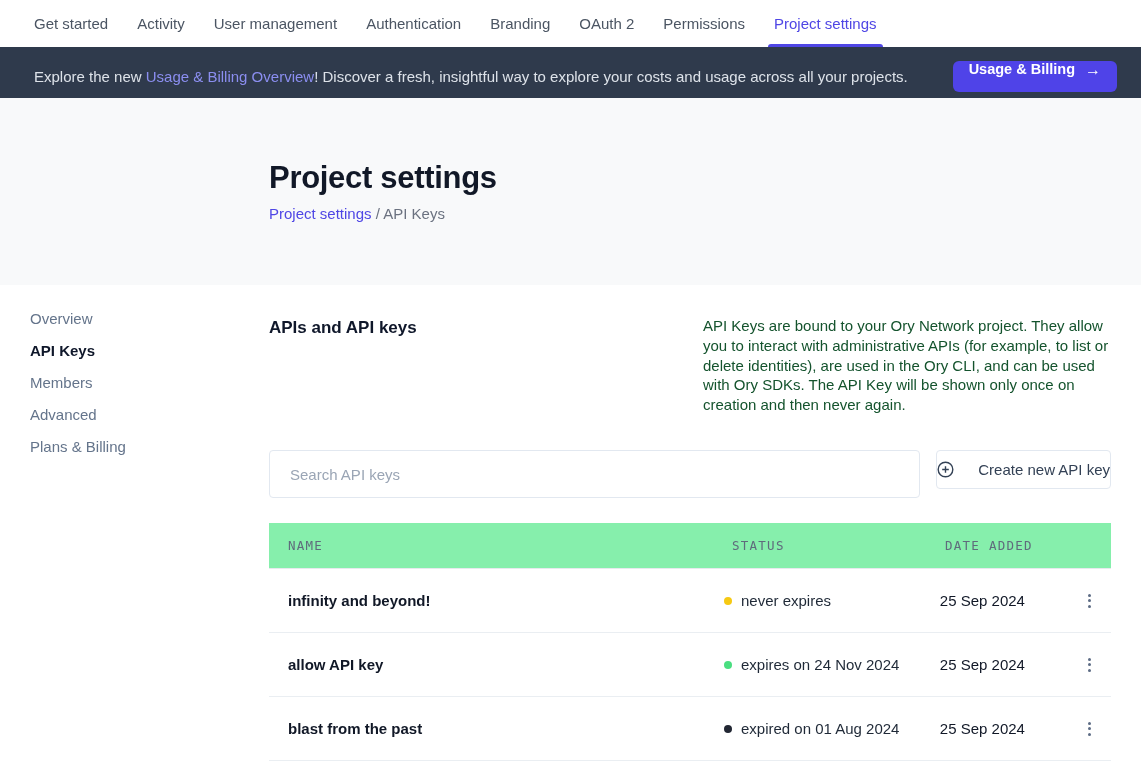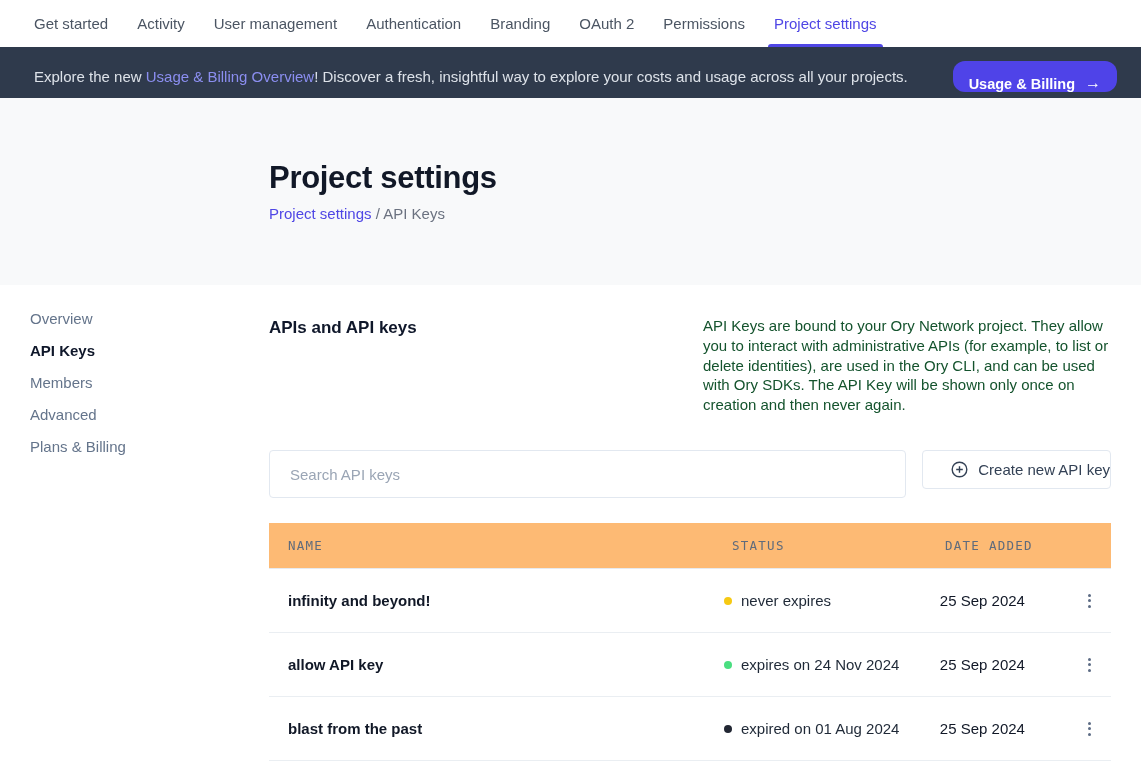--- a/index.html
+++ b/index.html
@@ -13,23 +13,23 @@
     position:relative; cursor:pointer; white-space:nowrap; }
   .nav-item.active { color:#4f46e5; }
   .nav-item.active::after { content:""; position:absolute; left:-6px; right:-6px;
     bottom:0; height:3px; background:#4f46e5; border-radius:3px 3px 0 0; }
 
   
   .banner { height:51px; background:#2f3a4c; display:flex; align-items:center;
     padding:8px 24px 0 34px; }
   .banner-text { flex:1; font-size:15px; color:#dde2e9; white-space:pre-wrap; }
   .banner-link { color:#8b8ef0; text-decoration:none; cursor:pointer; }
-  .banner-btn { background:#4f43e8; color:#fff; border:none; border-radius:12px;
+  .banner-btn { background:#4f43e8; color:#fff; border:none; border-radius:6px;
     font-family:inherit; font-size:14.5px; font-weight:700; padding:0 16px; height:31px;
-    display:flex; align-items:flex-end; gap:10px; cursor:pointer; }
+    display:flex; align-items:flex-start; gap:10px; cursor:pointer; }
   .banner-btn .arrow { font-weight:400; font-size:16px; }
 
   
   .page-header { height:187px; background:#f8f9fa; padding:62px 0 0 269px; }
   .page-title { font-size:31px; font-weight:700; color:#111827; letter-spacing:-0.3px; }
   .breadcrumb { margin-top:9px; font-size:15px; color:#6b7280; }
   .breadcrumb a { color:#4f46e5; text-decoration:none; cursor:pointer; }
 
   
   .content { position:relative; height:498px; background:#fff; }
@@ -42,27 +42,27 @@
   .main { position:absolute; left:269px; top:33px; width:842px; height:450px; }
   .section-title { position:absolute; left:0; top:0; font-size:17px; font-weight:700;
     color:#0f172a; }
   .section-desc { position:absolute; right:0; top:-2px; width:408px; font-size:15px;
     line-height:19.8px; color:#14532d; }
 
   .controls { position:absolute; left:0; top:132px; width:842px; display:flex; gap:16px; }
   .search-input { flex:1; height:48px; border:1px solid #e2e8f0; border-radius:4px;
     font-family:inherit; font-size:15px; color:#0f172a; padding:0 20px; outline:none; }
   .search-input::placeholder { color:#9aa5b5; }
-  .create-btn { width:189px; height:39px; background:#fff; border:1px solid #e2e8f0;
-    border-radius:4px; display:flex; align-items:center; justify-content:flex-end; gap:10px;
+  .create-btn { width:175px; height:39px; background:#fff; border:1px solid #e2e8f0;
+    border-radius:4px; display:flex; align-items:center; justify-content:space-between; gap:10px;
     font-family:inherit; font-size:15px; color:#334155; cursor:pointer; }
 
   
   .table { position:absolute; left:0; top:205px; width:842px; }
-  .thead { display:flex; align-items:center; height:46px; background:#fdba74;
+  .thead { display:flex; align-items:center; height:46px; background:#86efac;
     border-bottom:1px solid #e7eaee;
     font-family:"DejaVu Sans Mono", monospace; font-size:12.5px; color:#5f6b7c;
     letter-spacing:0.1em; }
   .trow { display:flex; align-items:center; height:64px; border-bottom:1px solid #eaeef2;gap:13px; }
   .col-name { width:463px; padding-left:19px; }
   .col-status { width:213px; display:flex; align-items:center; }
   .col-date { width:121px; }
   .col-actions { width:45px; display:flex; justify-content:center; }
   .trow .col-name { font-size:15px; font-weight:700; color:#111827; }
   .status-dot { width:8px; height:8px; border-radius:50%; margin-right:9px; flex:none; }

